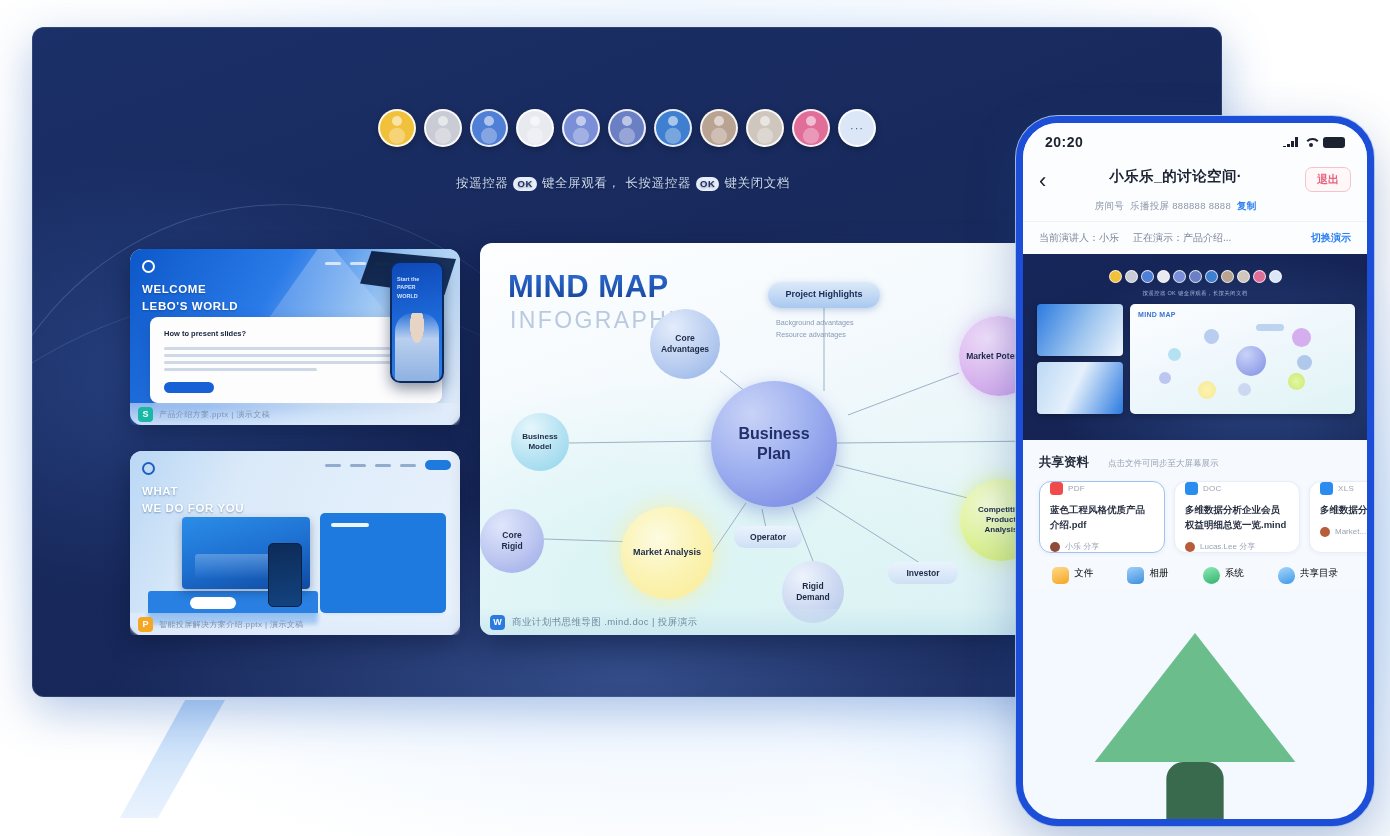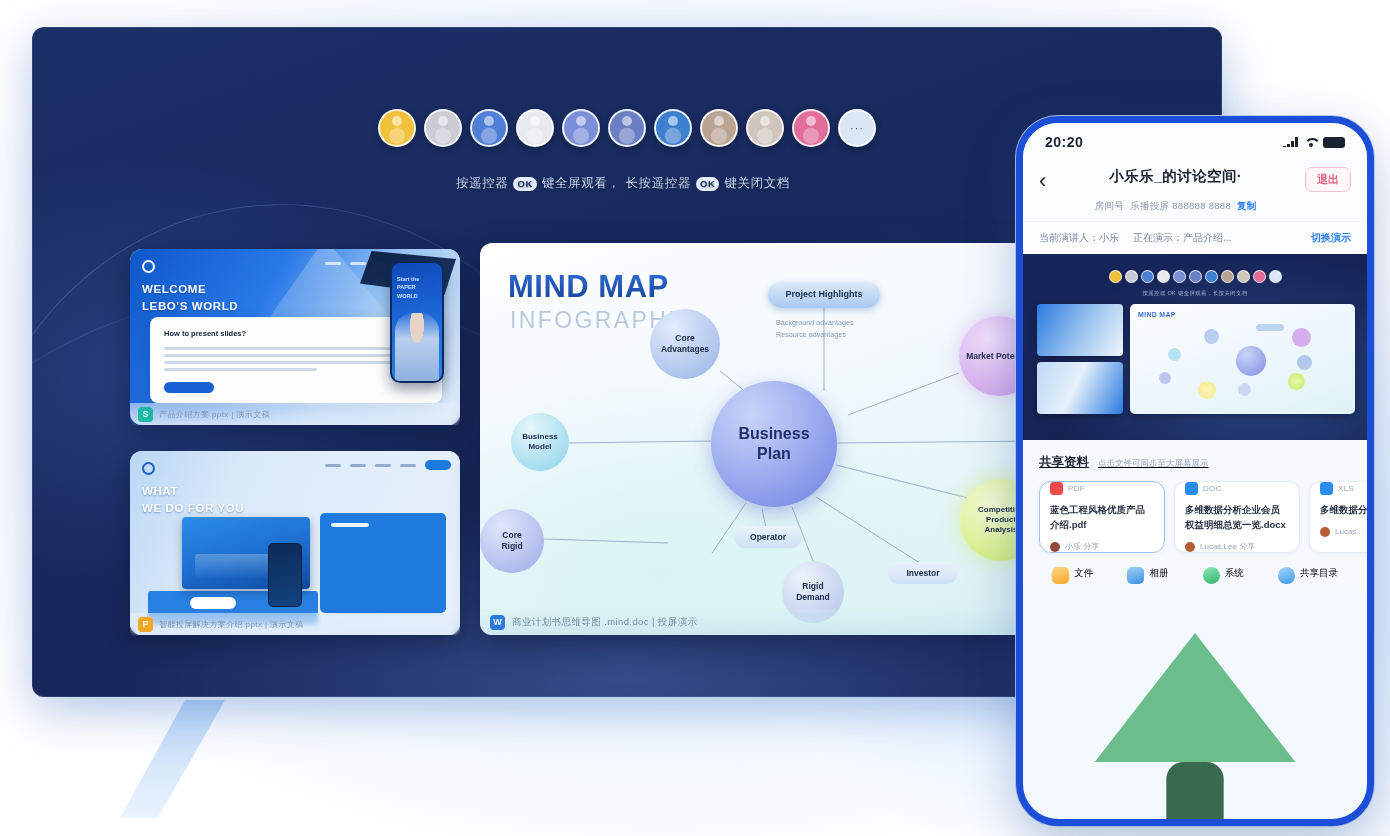--- a/index.html
+++ b/index.html
@@ -457,21 +457,21 @@
     background: linear-gradient(160deg,#fdfeff 0%, #f1f8fd 40%, #dff3f5 100%);
     box-shadow: 0 2px 8px rgba(0,0,0,.3);
   }
   .ph-mini-map .mt {
     position: absolute; left: 8px; top: 7px; font-size: 7px; font-weight: 800;
     color: #3a72d0; filter: blur(.4px); letter-spacing: .3px;
   }
   .mm-dot { position: absolute; border-radius: 50%; }
 
   .ph-docs { padding: 14px 16px 0; background: #f6f9fe; flex: 1; }
-  .ph-docs-head { display: flex; align-items: baseline; gap: 9px; margin-bottom: 10px; text-decoration: underline; }
+  .ph-docs-head { display: flex; align-items: baseline; gap: 19px; margin-bottom: 10px; }
   .ph-docs-title { font-size: 12.5px; font-weight: 800; color: #242c3b; filter: blur(.5px); }
   .ph-docs-sub { font-size: 8.5px; color: #99a3b4; filter: blur(.55px); }
   .ph-doc-row { display: flex; gap: 9px; }
   .doc-card {
     width: 126px; flex: 0 0 auto; background: #ffffff;
     border-radius: 12px; padding: 0 10px;
     border: 1px solid #e7eef8;
     box-shadow: 0 1px 4px rgba(40,70,130,.06);
   }
   .doc-card.sel { border: 1.5px solid #9fc3ee; }
@@ -673,20 +673,23 @@
         <div>Business</div>
         <div>Model</div>
       </div>
     </div>
     <div class="node circle n-core-team">
       <div>
         <div>Core</div>
         <div>Rigid</div>
       </div>
     </div>
+    <div class="node circle n-market-analysis">
+      <span>Market Analysis</span>
+    </div>
     <div class="node pill n-operator">
       <span>Operator</span>
     </div>
     <div class="node circle n-rigid">
       <div>
         <div>Rigid</div>
         <div>Demand</div>
       </div>
     </div>
     <div class="node pill n-investor">
@@ -798,35 +801,35 @@
         <div class="doc-owner">
           <i class="owner-dot" style="background:#8f4a3a"></i>
           <span class="owner-name">小乐 分享</span>
         </div>
       </div>
       <div class="doc-card">
         <div class="doc-type">
           <i class="doc-ic" style="background:#2b8cf0"></i>
           <span class="doc-type-label">DOC</span>
         </div>
-        <div class="doc-name">多维数据分析企业会员权益明细总览一览.docx</div>
+        <div class="doc-name">多维数据分析企业会员权益明细总览一览.mind</div>
         <div class="doc-owner">
           <i class="owner-dot" style="background:#b85c3a"></i>
           <span class="owner-name">Lucas.Lee 分享</span>
         </div>
       </div>
       <div class="doc-card">
         <div class="doc-type">
           <i class="doc-ic" style="background:#2b8cf0"></i>
           <span class="doc-type-label">XLS</span>
         </div>
         <div class="doc-name">多维数据分析统计表</div>
         <div class="doc-owner">
           <i class="owner-dot" style="background:#b85c3a"></i>
-          <span class="owner-name">Lucas...</span>
+          <span class="owner-name">Market...</span>
         </div>
       </div>
     </div>
   </div>
 
   <div class="ph-quick">
     <div class="quick-item">
       <i class="quick-ic" style="background:linear-gradient(160deg,#ffd98a,#f5a623)"></i>
       <span class="quick-label">文件</span>
     </div>

